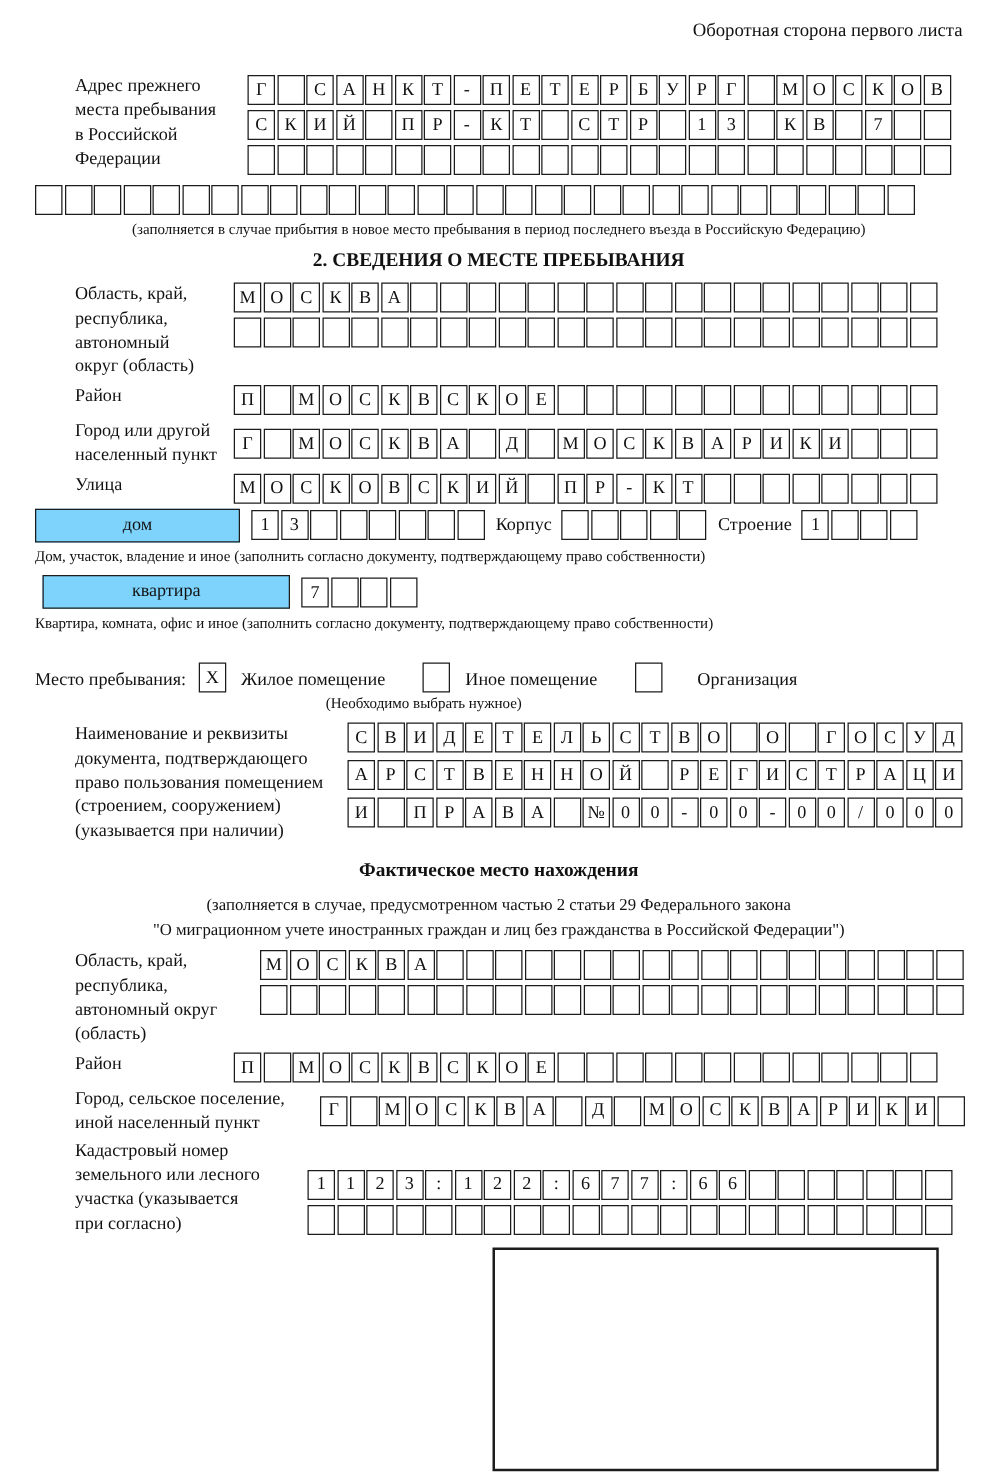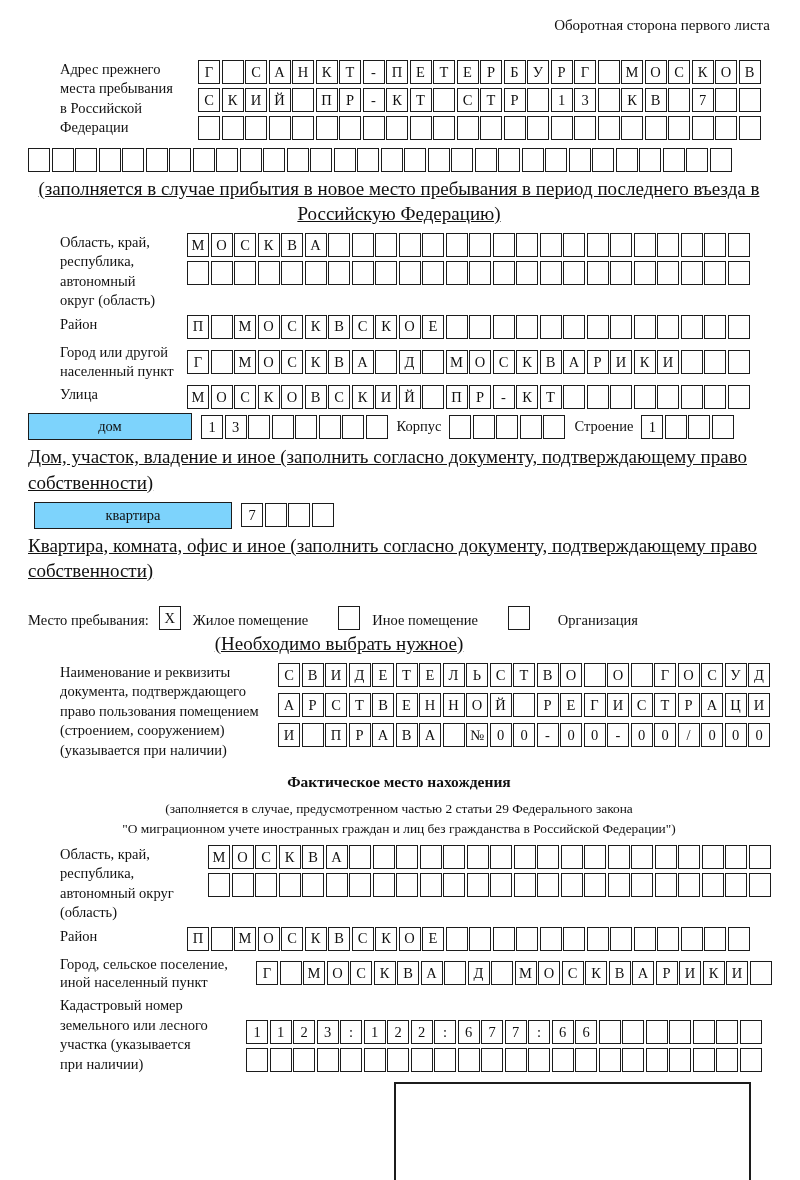--- a/index.html
+++ b/index.html
@@ -19,21 +19,21 @@
   .label{flex:none;white-space:pre-line;line-height:1.34;margin-left:32px;}
   .w138{width:138px;} .w127{width:127px;} .w218{width:218px;}
   .w148{width:148px;} .w196{width:196px;} .w186{width:186px;}
   .cells{display:flex;gap:1.5px;flex:none;}
   .cell{
     flex:none;width:20px;height:22px;
     border:1.5px solid #1c1c1c;
     display:flex;align-items:center;justify-content:center;
     font-size:14.5px;line-height:1;background:#fff;
   }
-  .caption{font-size:19px;margin:1px 0 7px 0;text-decoration:underline;}
+  .caption{font-size:12px;margin:1px 0 7px 0;}
   .caption.center{text-align:center;}
   .section-title{font-weight:bold;text-align:center;font-size:15.5px;margin:6px 0 7px 0;}
   .wide-box{
     flex:none;border:1.5px solid #1c1c1c;height:25px;
     display:flex;align-items:center;justify-content:center;
     font-size:14.5px;background:#7dd3fc;
   }
   .dom-box{width:162px;margin-right:9px;}
   .kv-box{width:196px;margin-left:6px;margin-right:9px;}
   .inline-label{flex:none;margin:3px 8px 0 9px;}
@@ -167,20 +167,21 @@
       <span class="cell"></span>
       <span class="cell"></span>
       <span class="cell"></span>
       <span class="cell"></span>
       <span class="cell"></span>
       <span class="cell"></span>
       <span class="cell"></span>
     </div>
   <div class="caption center">(заполняется в случае прибытия в новое место пребывания в период последнего въезда в Российскую Федерацию)</div>
 
+  <div class="section-title">2. СВЕДЕНИЯ О МЕСТЕ ПРЕБЫВАНИЯ</div>
 
   <div class="row">
     <div class="label w127">Область, край,
 республика,
 автономный
 округ (область)</div>
     <div class="col">
       <div class="cells">
           <span class="cell">М</span>
           <span class="cell">О</span>
@@ -575,21 +576,21 @@
         <span class="cell">К</span>
         <span class="cell">И</span>
         <span class="cell"></span>
       </div>
   </div>
 
   <div class="row">
     <div class="label w186">Кадастровый номер
 земельного или лесного
 участка (указывается
-при наличии)</div>
+при согласно)</div>
     <div class="col" style="margin-top:24px;">
       <div class="cells">
           <span class="cell">1</span>
           <span class="cell">1</span>
           <span class="cell">2</span>
           <span class="cell">3</span>
           <span class="cell">:</span>
           <span class="cell">1</span>
           <span class="cell">2</span>
           <span class="cell">2</span>

